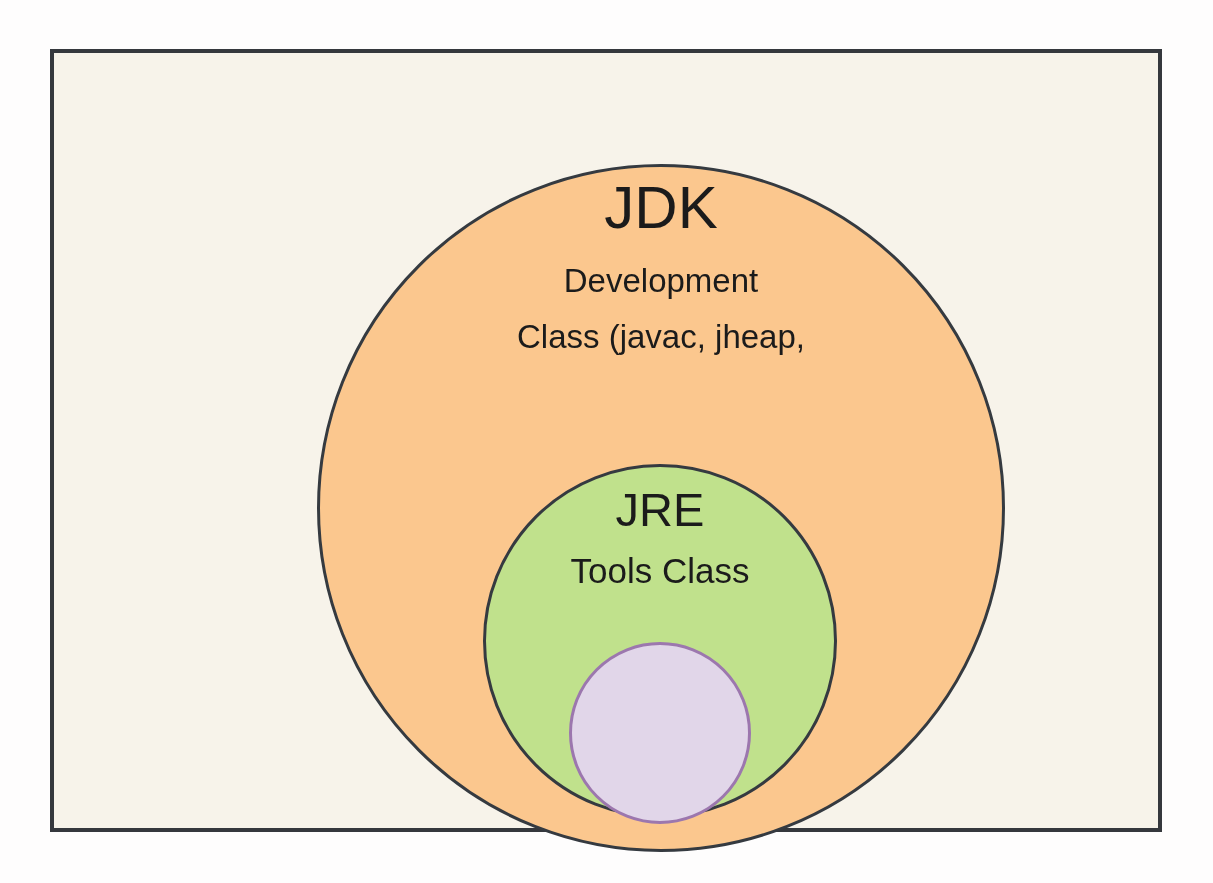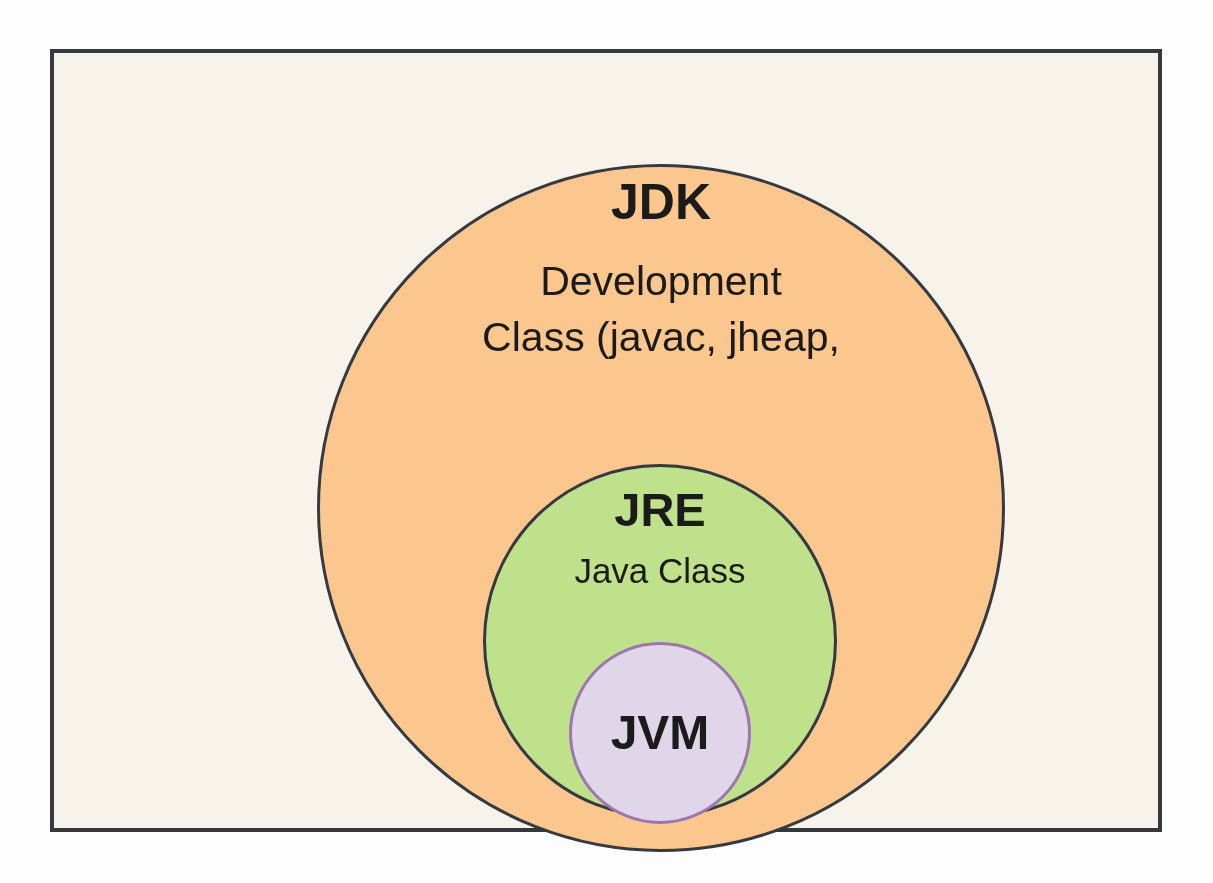--- a/index.html
+++ b/index.html
@@ -54,31 +54,31 @@
     background: var(--jvm-fill);
     border: 3px solid var(--jvm-stroke);
   }
   .txt {
     position: absolute;
     color: var(--text);
     text-align: center;
   }
   .jdk-label {
     left: 263px; width: 688px; top: 122px;
-    font-size: 50px; font-weight: bold;
+    font-size: 60px; font-weight: normal;
     line-height: 1.1;
   }
   .jdk-desc {
     left: 263px; width: 688px; top: 200px;
-    font-size: 41px; font-weight: normal;
+    font-size: 33px; font-weight: normal;
   }
   .jdk-desc .line { line-height: 56px; }
   .jre-label {
     left: 429px; width: 354px; top: 431px;
-    font-size: 47px; font-weight: bold;
+    font-size: 47px; font-weight: normal;
     line-height: 1.1;
   }
   .jre-desc {
     left: 379px; width: 454px; top: 492px;
     font-size: 35px; font-weight: normal;
   }
   .jre-desc .line { line-height: 51px; }
   .jvm-label {
     left: 515px; width: 182px; top: 652px;
     font-size: 48px; font-weight: bold;
@@ -98,19 +98,18 @@
     <div class="txt jdk-label">JDK</div>
 
     <div class="txt jdk-desc">
       <div class="line">Development</div>
       <div class="line">Class (javac, jheap,</div>
     </div>
 
     <div class="txt jre-label">JRE</div>
 
     <div class="txt jre-desc">
-      <div class="line">Java Class</div>
+      <div class="line">Tools Class</div>
     </div>
 
-    <div class="txt jvm-label">JVM</div>
 
   </div>
 </div>
 
 </body></html>

